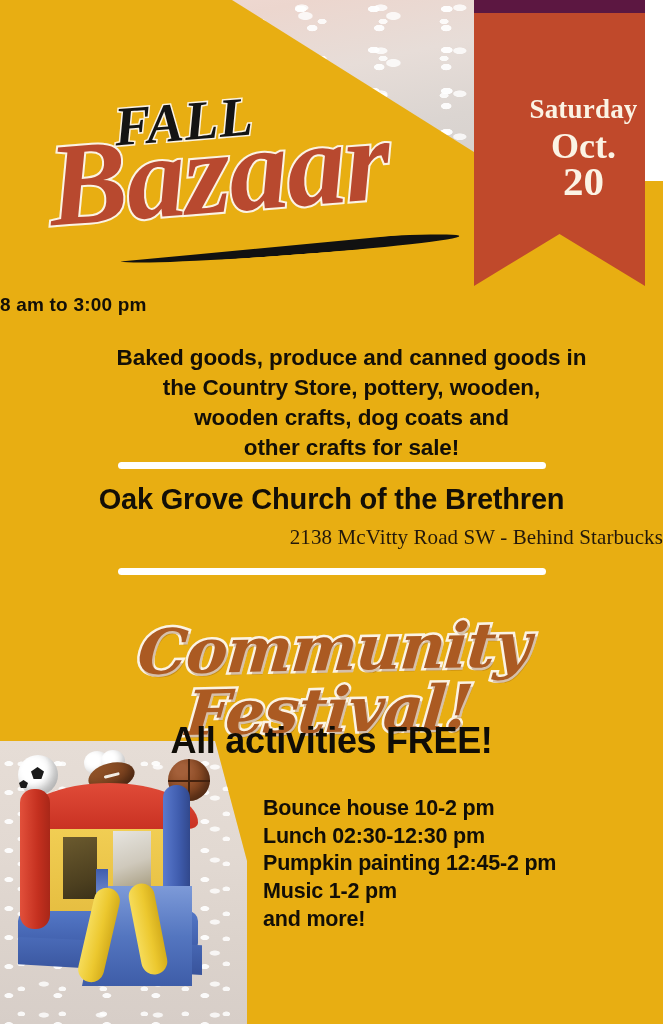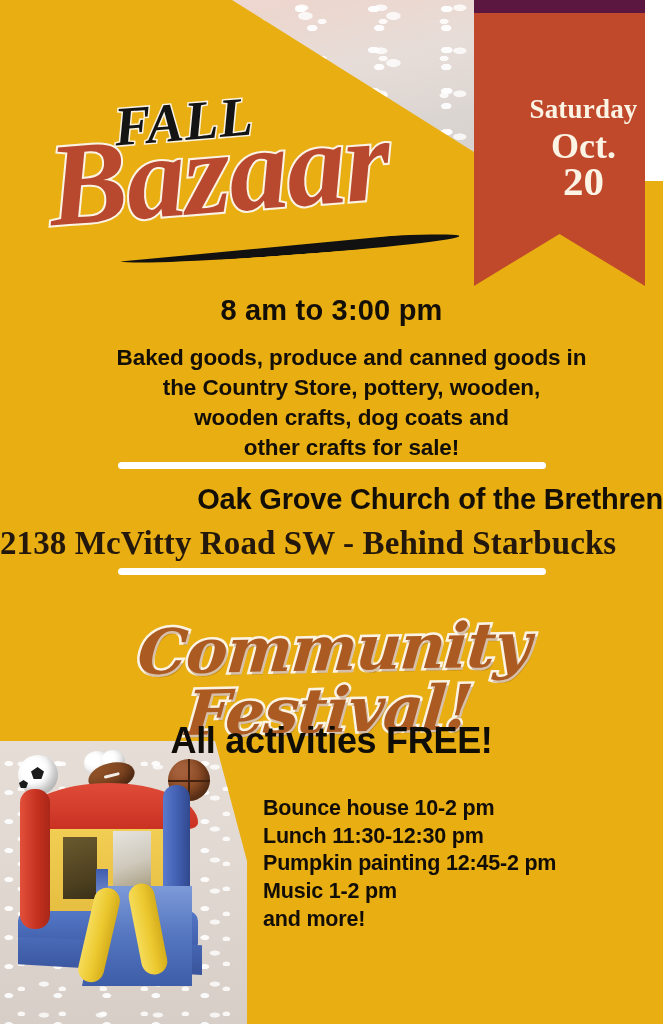--- a/index.html
+++ b/index.html
@@ -180,22 +180,21 @@
     transform: rotate(-4.2deg);
     clip-path: polygon(0 55%, 100% 0, 100% 100%, 0 100%);
   }
 
   
   .time {
     position: absolute;
     top: 294px;
     left: 0;
     width: 663px;
-    text-align: center;
-    font-size: 29px;
+    font-size: 19px;
     font-weight: 700;
     color: #130F07;
     letter-spacing: .2px;
   }
   .desc {
     position: absolute;
     top: 343px;
     left: 0;
     width: 663px;
     text-align: center;
@@ -215,37 +214,36 @@
     border-radius: 4px;
   }
   #divider-top { top: 462px; }
   #divider-bottom { top: 568px; }
 
   .church {
     position: absolute;
     top: 483px;
     left: 0;
     width: 663px;
-    text-align: right;
+    text-align: center;
     font-size: 29px;
     font-weight: 700;
     color: #130F07;
     letter-spacing: -.2px;
   }
   .address {
     position: absolute;
     top: 525px;
     left: 0;
     width: 663px;
-    text-align: left;
+    text-align: right;
     font-family: "Liberation Serif", serif;
-    font-size: 33px;
+    font-size: 21px;
     color: #23180B;
     letter-spacing: .1px;
-    font-weight: bold;
   }
 
   
   .festival {
     position: absolute;
     top: 618px;
     left: 0;
     width: 663px;
     text-align: center;
     z-index: 4;
@@ -481,21 +479,21 @@
   <div class="address">2138 McVitty Road SW - Behind Starbucks</div>
   <div class="divider" id="divider-bottom"></div>
 
   <div class="festival">
     <span>Community Festival!</span>
   </div>
   <div class="free">All activities FREE!</div>
 
   <div class="activities">
     <div>Bounce house 10-2 pm</div>
-    <div>Lunch 11:30-12:30 pm</div>
+    <div>Lunch 02:30-12:30 pm</div>
     <div>Pumpkin painting  12:45-2 pm</div>
     <div>Music 1-2 pm</div>
     <div>and more!</div>
   </div>
 
   <div class="bounce-photo">
     <div class="bh ball-soccer"></div>
     <div class="bh ball-white1"></div>
     <div class="bh ball-white2"></div>
     <div class="bh ball-football"></div>

